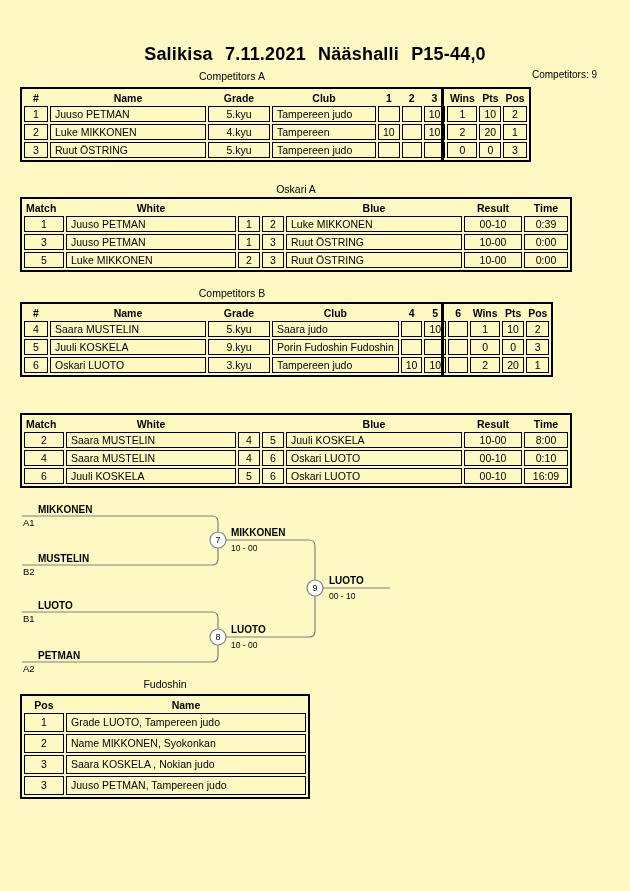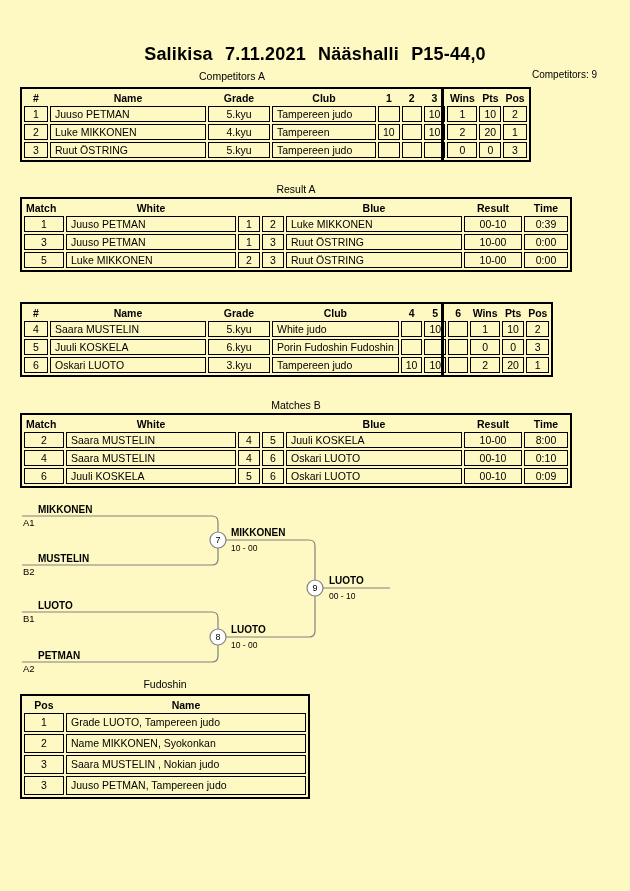--- a/index.html
+++ b/index.html
@@ -103,21 +103,21 @@
         <td class="c"></td>
         <td class="c">0</td>
         <td class="c">0</td>
         <td class="c">3</td>
       </tr>
     </tbody>
       </table>
     <div class="vline" style="left:421px"></div>
   </div>
 
-  <div class="sec-head" style="left:20px;top:183px;width:552px">Result A</div>
+  <div class="sec-head" style="left:20px;top:183px;width:552px">Oskari A</div>
   <div class="tblwrap" style="left:20px;top:197px">
     <table class="tbl">
       <colgroup>
           <col style="width:40px">
           <col style="width:170px">
           <col style="width:22px">
           <col style="width:22px">
           <col style="width:176px">
           <col style="width:58px">
           <col style="width:44px">
@@ -156,20 +156,21 @@
         <td class="c">2</td>
         <td class="c">3</td>
         <td class="l">Ruut ÖSTRING</td>
         <td class="c">10-00</td>
         <td class="c">0:00</td>
       </tr>
     </tbody>
       </table>
   </div>
 
+  <div class="sec-head" style="left:20px;top:287px;width:424px">Competitors B</div>
   <div class="tblwrap" style="left:20px;top:302px">
     <table class="tbl">
       <colgroup>
           <col style="width:24px">
           <col style="width:156px">
           <col style="width:62px">
           <col style="width:104px">
           <col style="width:20px">
           <col style="width:20px">
           <col style="width:20px">
@@ -187,32 +188,32 @@
         <th>5</th>
         <th>6</th>
         <th>Wins</th>
         <th>Pts</th>
         <th>Pos</th>
       </tr>
       <tr>
         <td class="c">4</td>
         <td class="l">Saara MUSTELIN</td>
         <td class="c">5.kyu</td>
-        <td class="l">White judo</td>
+        <td class="l">Saara judo</td>
         <td class="c"></td>
         <td class="c">10</td>
         <td class="c"></td>
         <td class="c">1</td>
         <td class="c">10</td>
         <td class="c">2</td>
       </tr>
       <tr>
         <td class="c">5</td>
         <td class="l">Juuli KOSKELA</td>
-        <td class="c">6.kyu</td>
+        <td class="c">9.kyu</td>
         <td class="l">Porin Fudoshin Fudoshin</td>
         <td class="c"></td>
         <td class="c"></td>
         <td class="c"></td>
         <td class="c">0</td>
         <td class="c">0</td>
         <td class="c">3</td>
       </tr>
       <tr>
         <td class="c">6</td>
@@ -224,21 +225,20 @@
         <td class="c"></td>
         <td class="c">2</td>
         <td class="c">20</td>
         <td class="c">1</td>
       </tr>
     </tbody>
       </table>
     <div class="vline" style="left:421px"></div>
   </div>
 
-  <div class="sec-head" style="left:20px;top:399px;width:552px">Matches B</div>
   <div class="tblwrap" style="left:20px;top:413px">
     <table class="tbl">
       <colgroup>
           <col style="width:40px">
           <col style="width:170px">
           <col style="width:22px">
           <col style="width:22px">
           <col style="width:176px">
           <col style="width:58px">
           <col style="width:44px">
@@ -271,21 +271,21 @@
         <td class="c">00-10</td>
         <td class="c">0:10</td>
       </tr>
       <tr>
         <td class="c">6</td>
         <td class="l">Juuli KOSKELA</td>
         <td class="c">5</td>
         <td class="c">6</td>
         <td class="l">Oskari LUOTO</td>
         <td class="c">00-10</td>
-        <td class="c">0:09</td>
+        <td class="c">16:09</td>
       </tr>
     </tbody>
       </table>
   </div>
 
   <svg style="position:absolute;left:0;top:495px" width="630" height="195" viewBox="0 0 630 195">
     <path class="bline" d="M22 21 H212 Q218 21 218 27 V37"></path>
     <path class="bline" d="M22 70 H212 Q218 70 218 64 V53"></path>
     <path class="bline" d="M226 45 H309 Q315 45 315 51 V85"></path>
     <path class="bline" d="M22 117 H212 Q218 117 218 123 V134"></path>
@@ -334,21 +334,21 @@
       <tr>
         <td class="c">1</td>
         <td class="l">Grade LUOTO, Tampereen judo</td>
       </tr>
       <tr>
         <td class="c">2</td>
         <td class="l">Name MIKKONEN, Syokonkan</td>
       </tr>
       <tr>
         <td class="c">3</td>
-        <td class="l">Saara MUSTELIN , Nokian judo</td>
+        <td class="l">Saara KOSKELA , Nokian judo</td>
       </tr>
       <tr>
         <td class="c">3</td>
         <td class="l">Juuso PETMAN, Tampereen judo</td>
       </tr>
     </tbody>
       </table>
   </div>
 
 </div>

